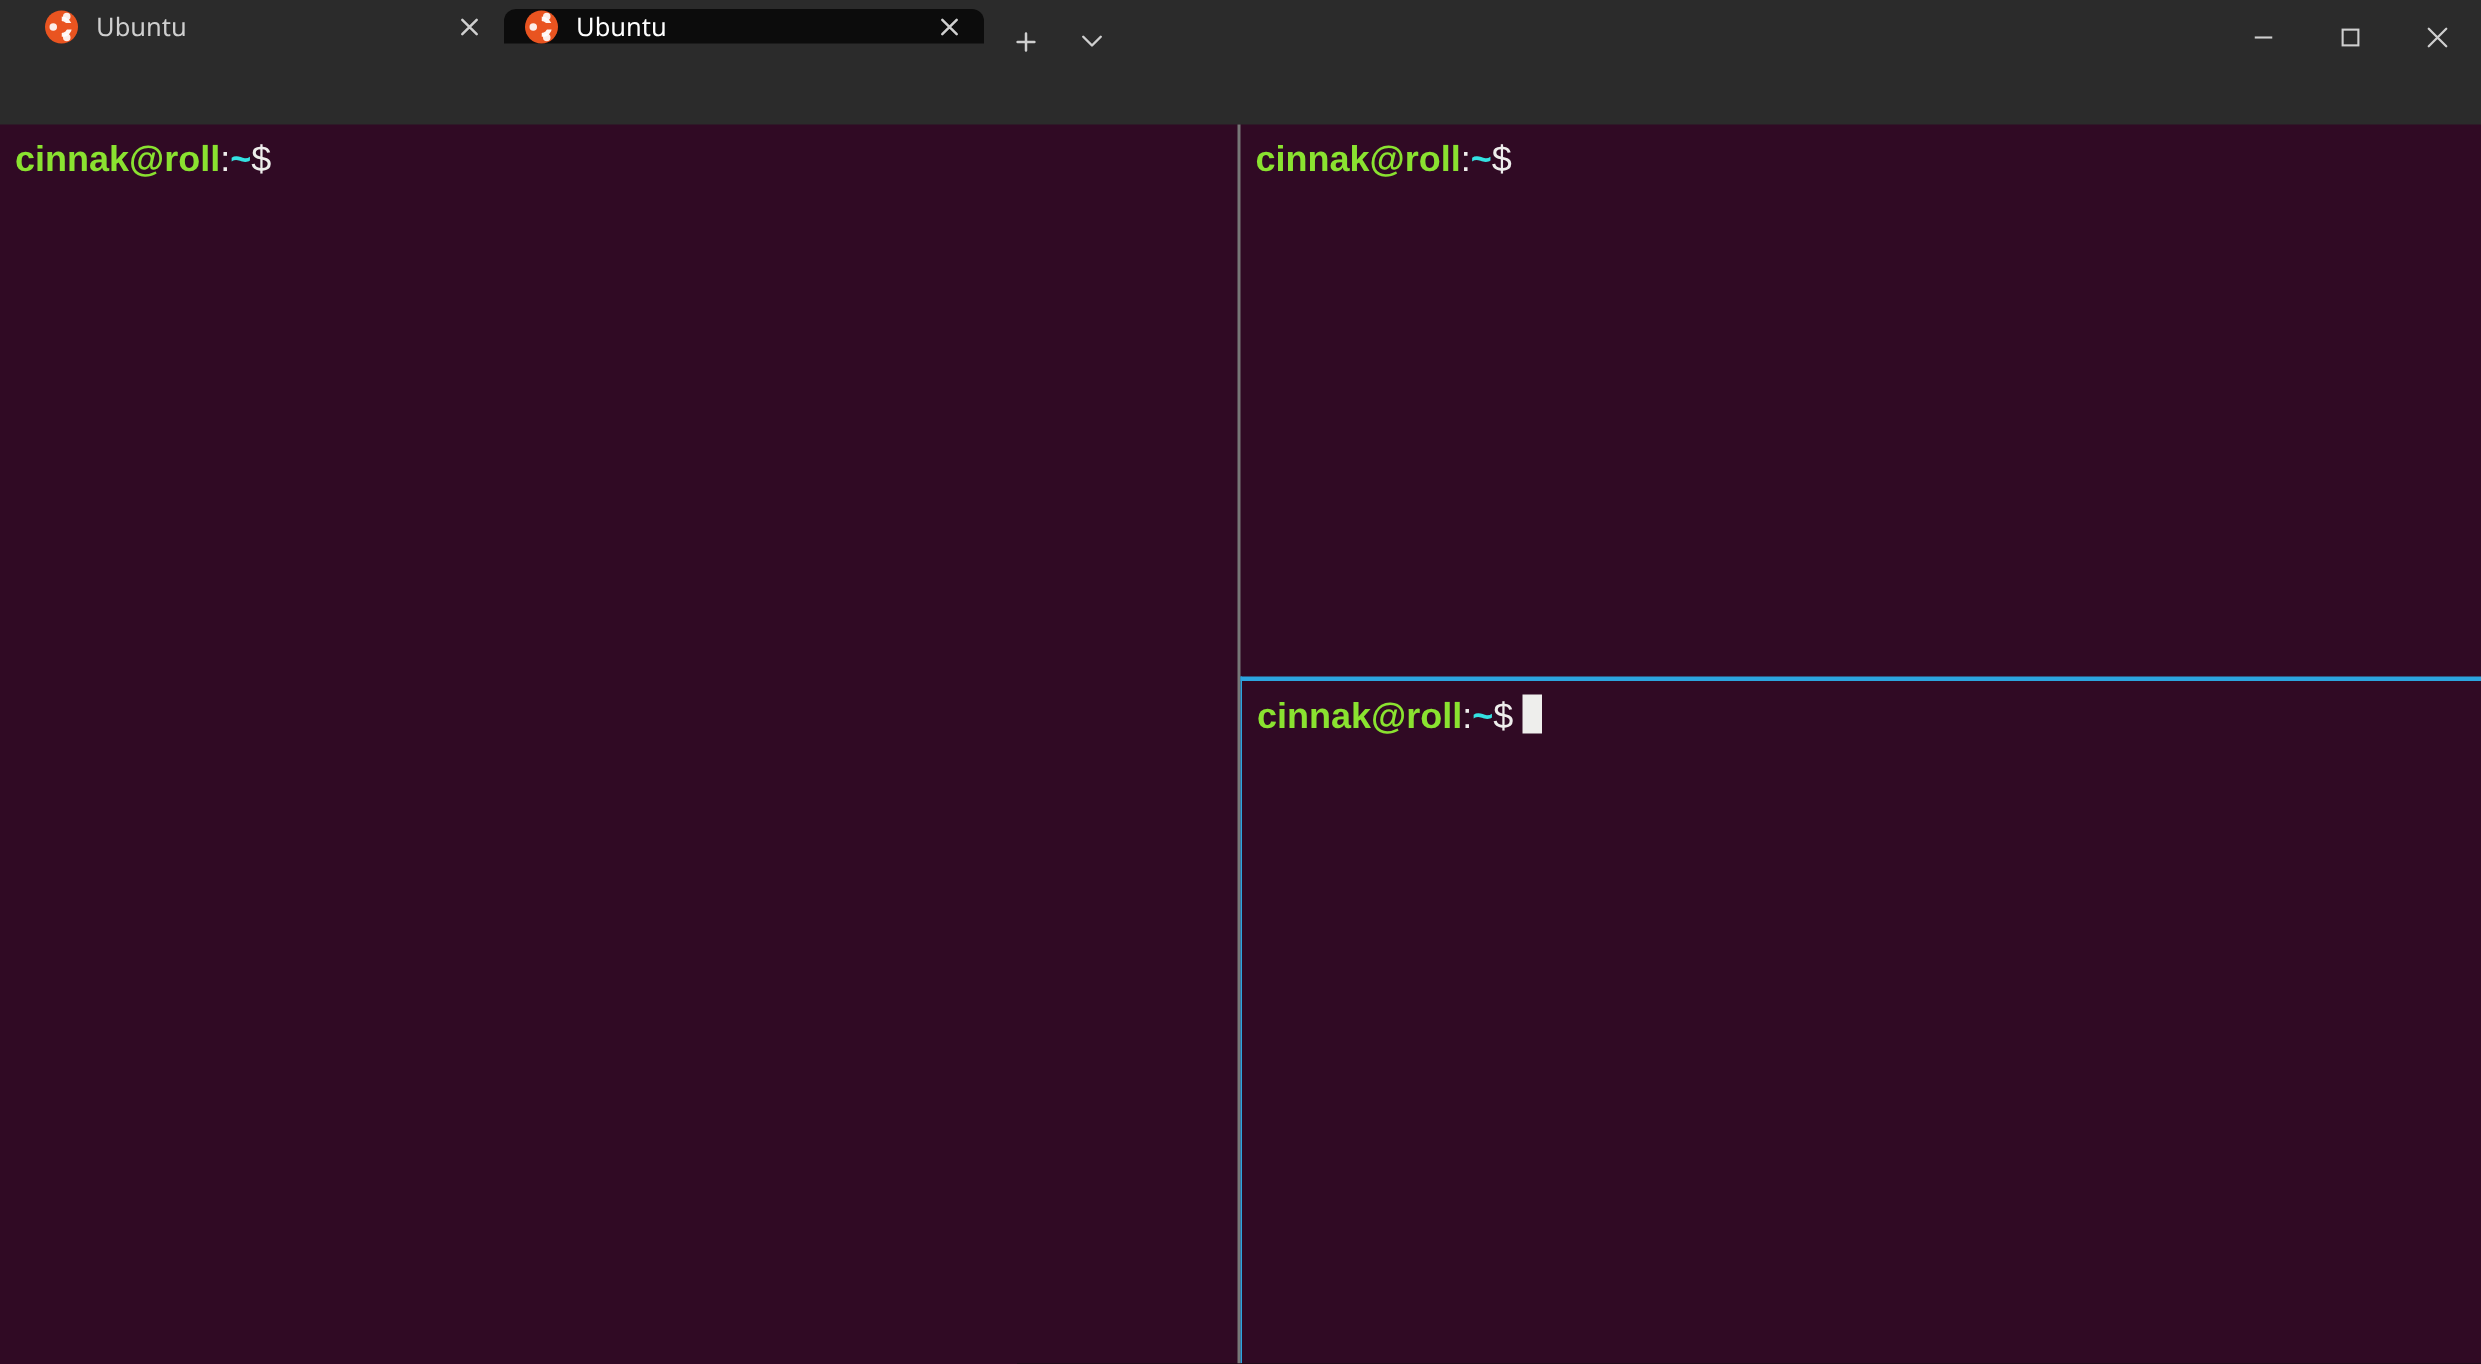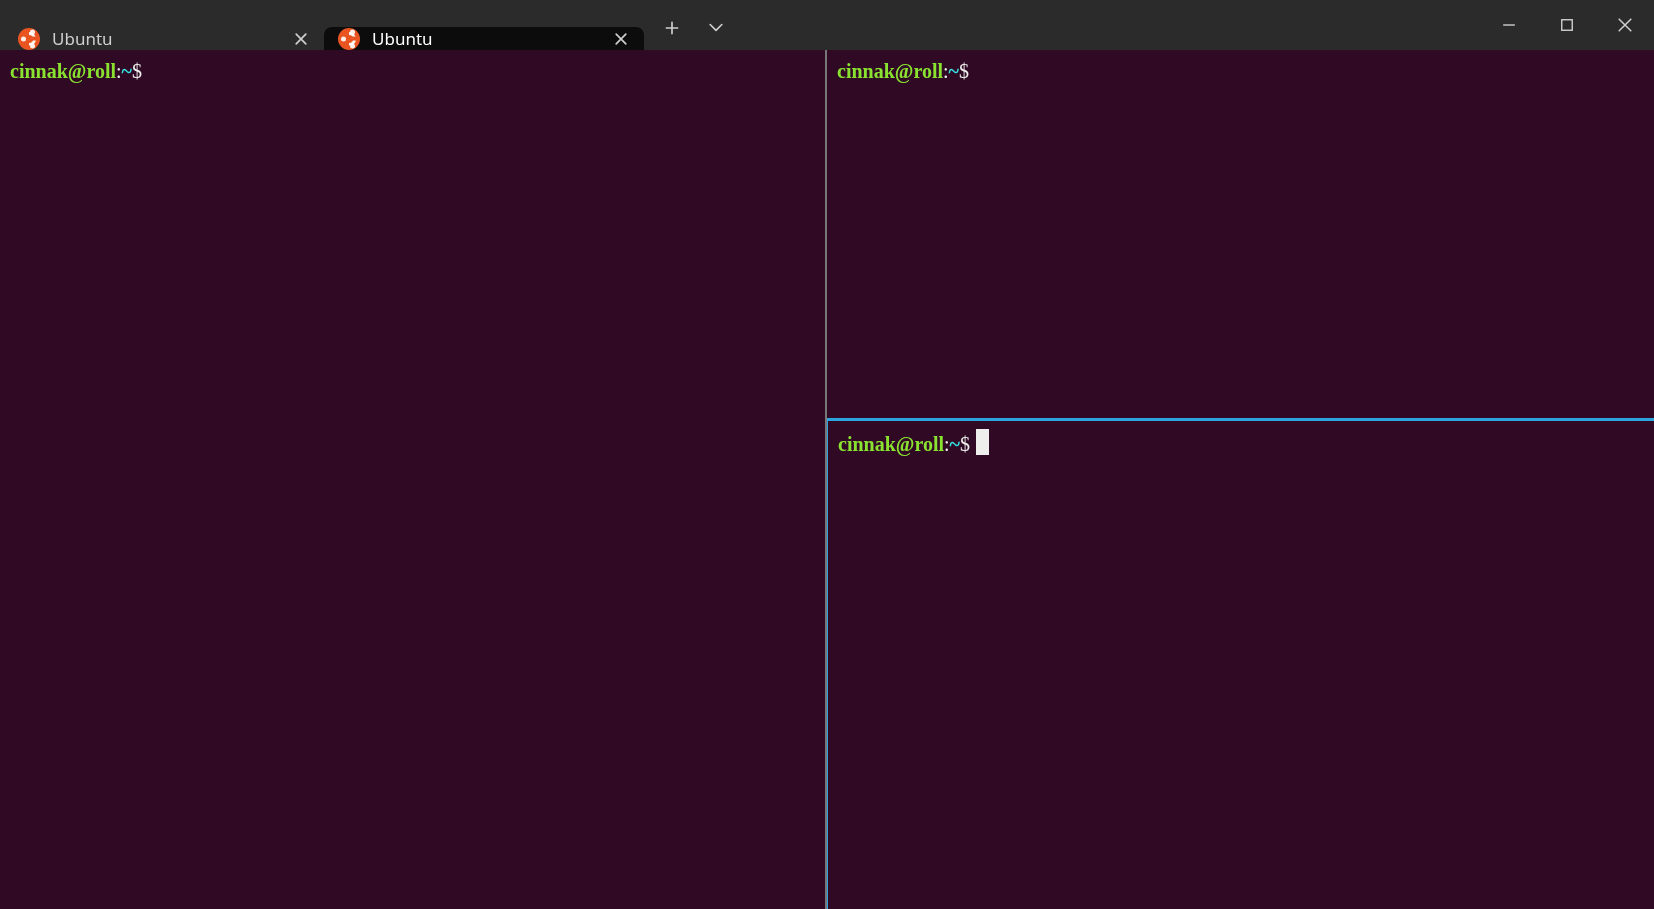--- a/index.html
+++ b/index.html
@@ -34,22 +34,22 @@
   
   .titlebar {
     height: 50px;
     display: flex;
     align-items: stretch;
     background: var(--titlebar-bg);
     user-select: none;
   }
   .tabs {
     display: flex;
-    align-items: flex-end;
-    padding-left: 4px;
+    align-items: flex-start;
+    padding-left: 16px;
   }
   .tab {
     display: flex;
     align-items: center;
     gap: 12px;
     padding: 0 12px 0 14px;
     min-width: 320px;
     max-width: 320px;
     color: var(--tab-text);
     font-size: 17px;
@@ -133,24 +133,25 @@
     box-shadow:
       9px -7px 0 0 #fff,
       9px  7px 0 0 #fff;
   }
 
   
   .panes {
     flex: 1 1 auto;
     display: flex;
     background: var(--terminal-bg);
-    font-family: Liberation Serif, serif;
-    font-size: 20px;
+    font-family: Liberation Sans, sans-serif;
+    font-size: 24px;
     line-height: 1.3;
     color: var(--prompt-dollar);
+    margin-top: 33px;
   }
   .pane-left {
     flex: 1 1 50%;
     padding: 8px 10px;
     border-right: 2px solid var(--divider);
     overflow: hidden;
   }
   .pane-right {
     flex: 1 1 50%;
     display: flex; flex-direction: column;

